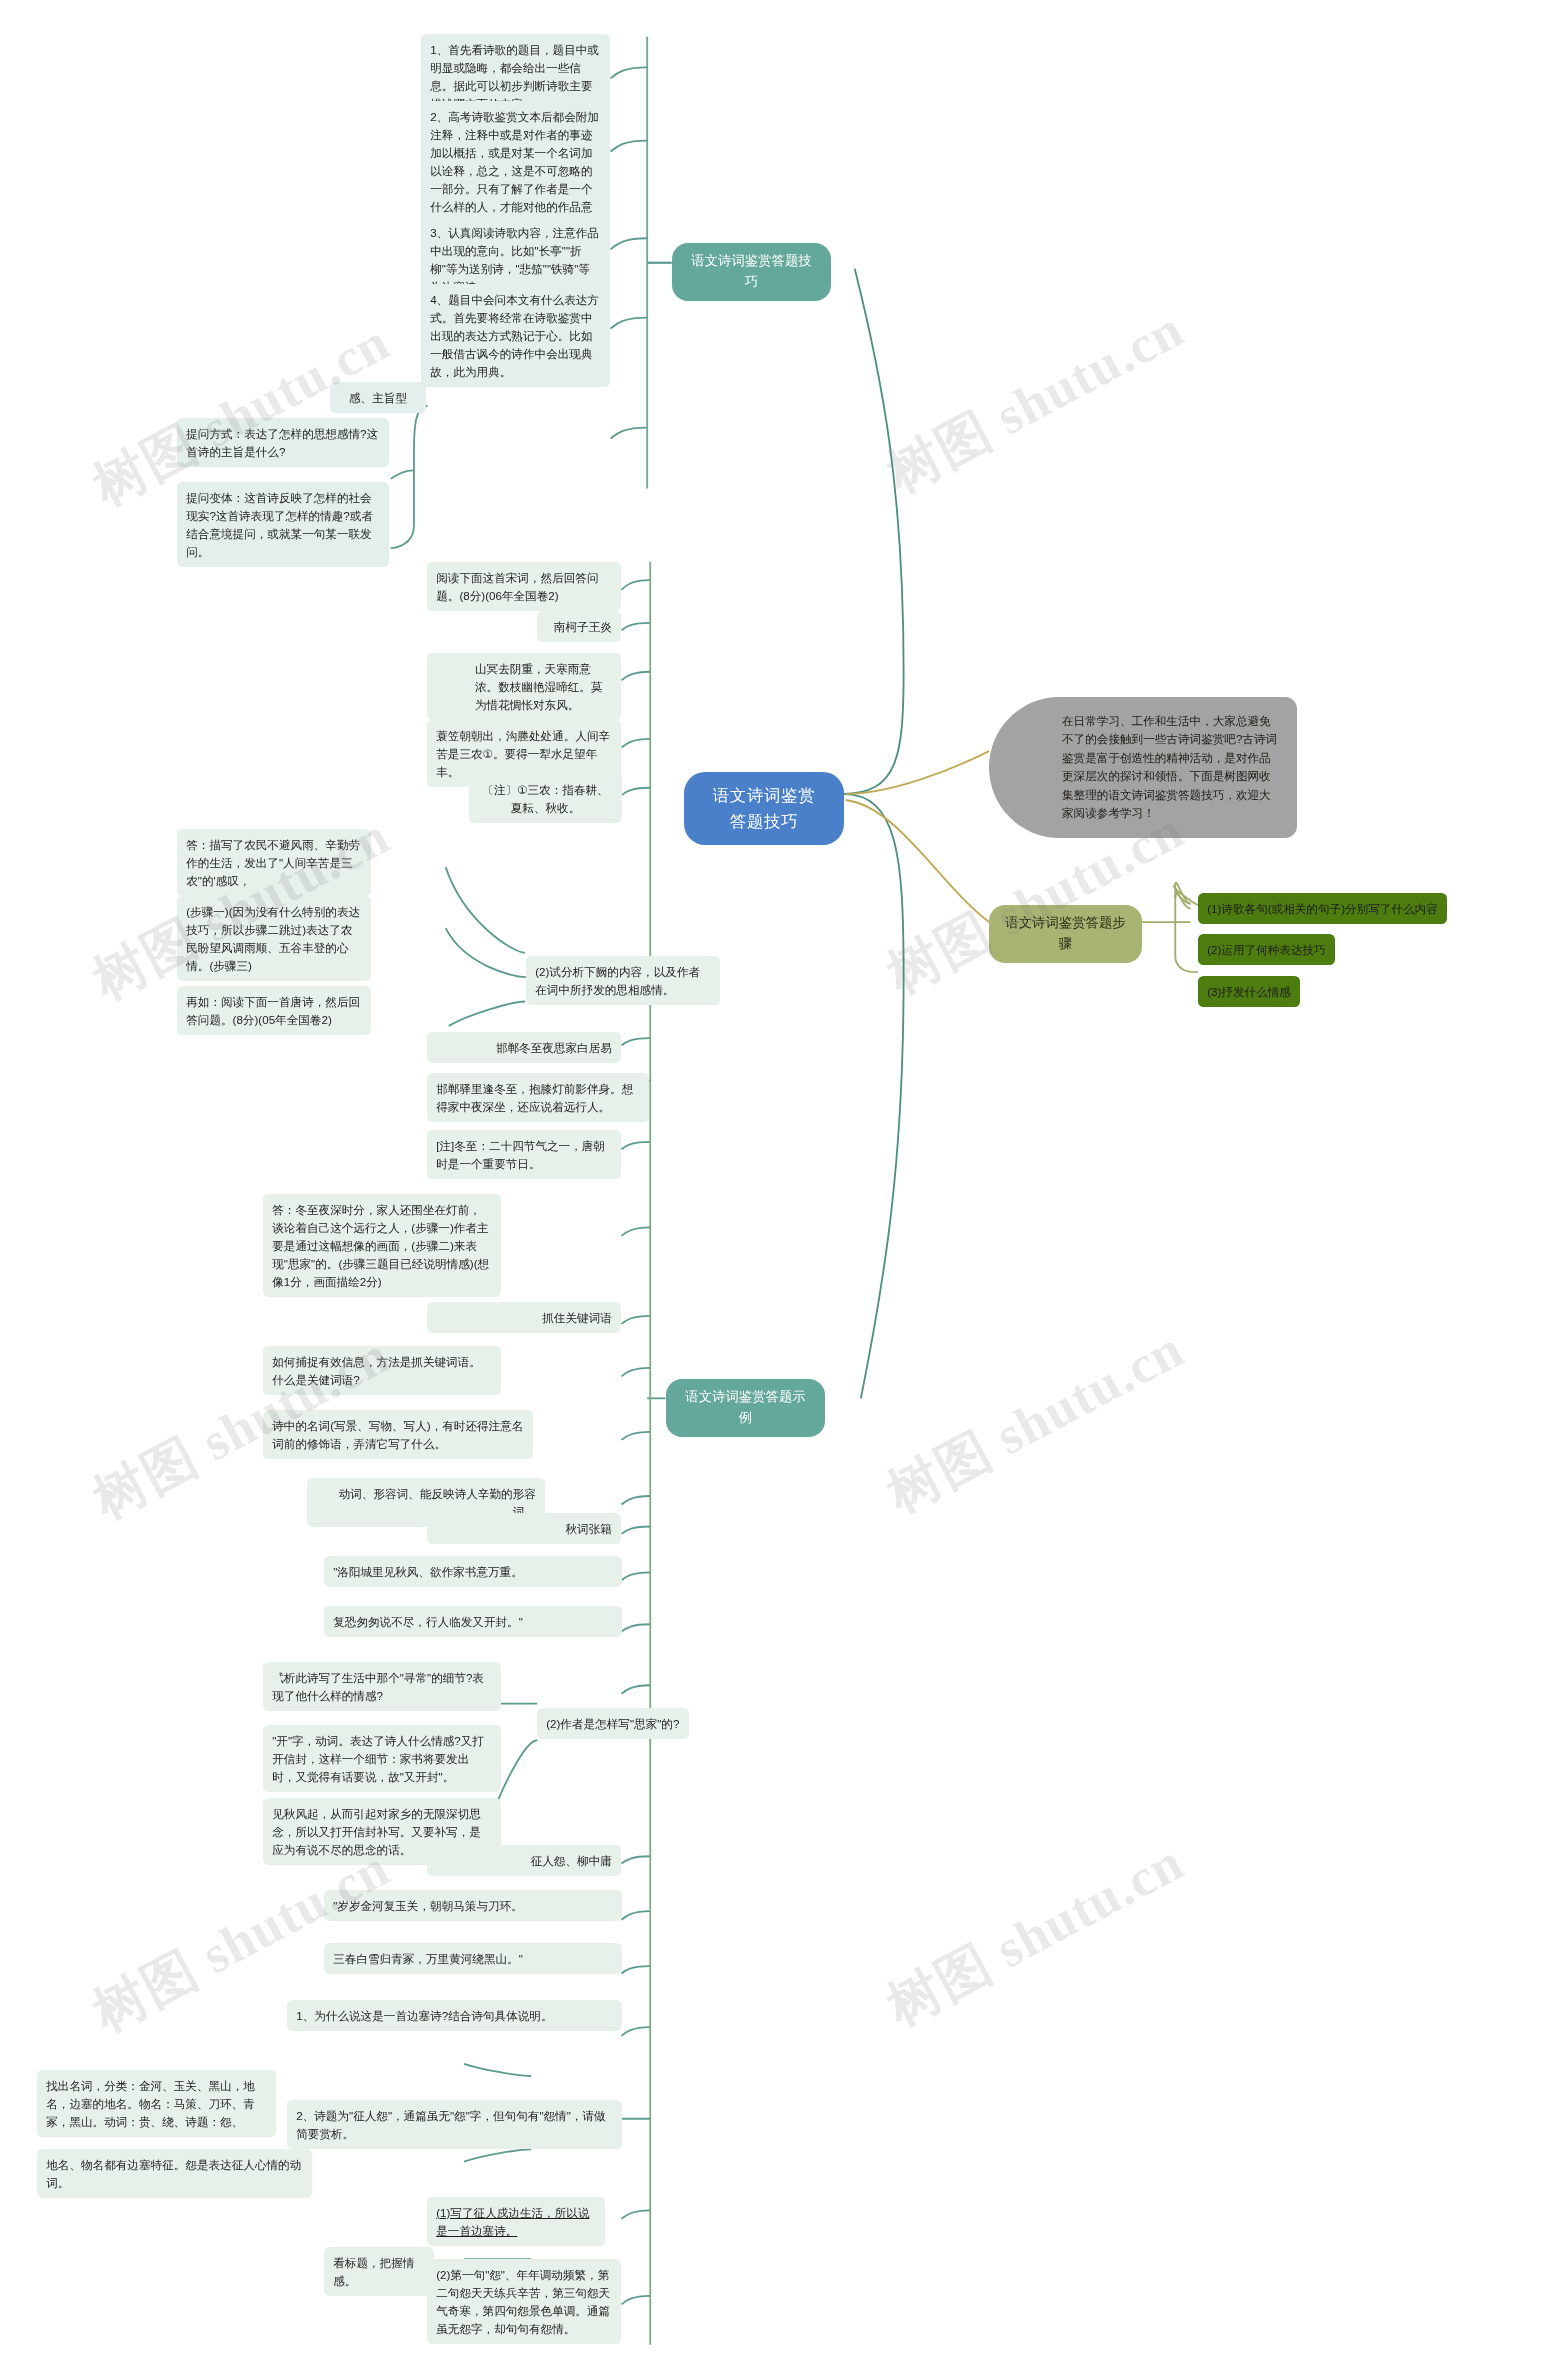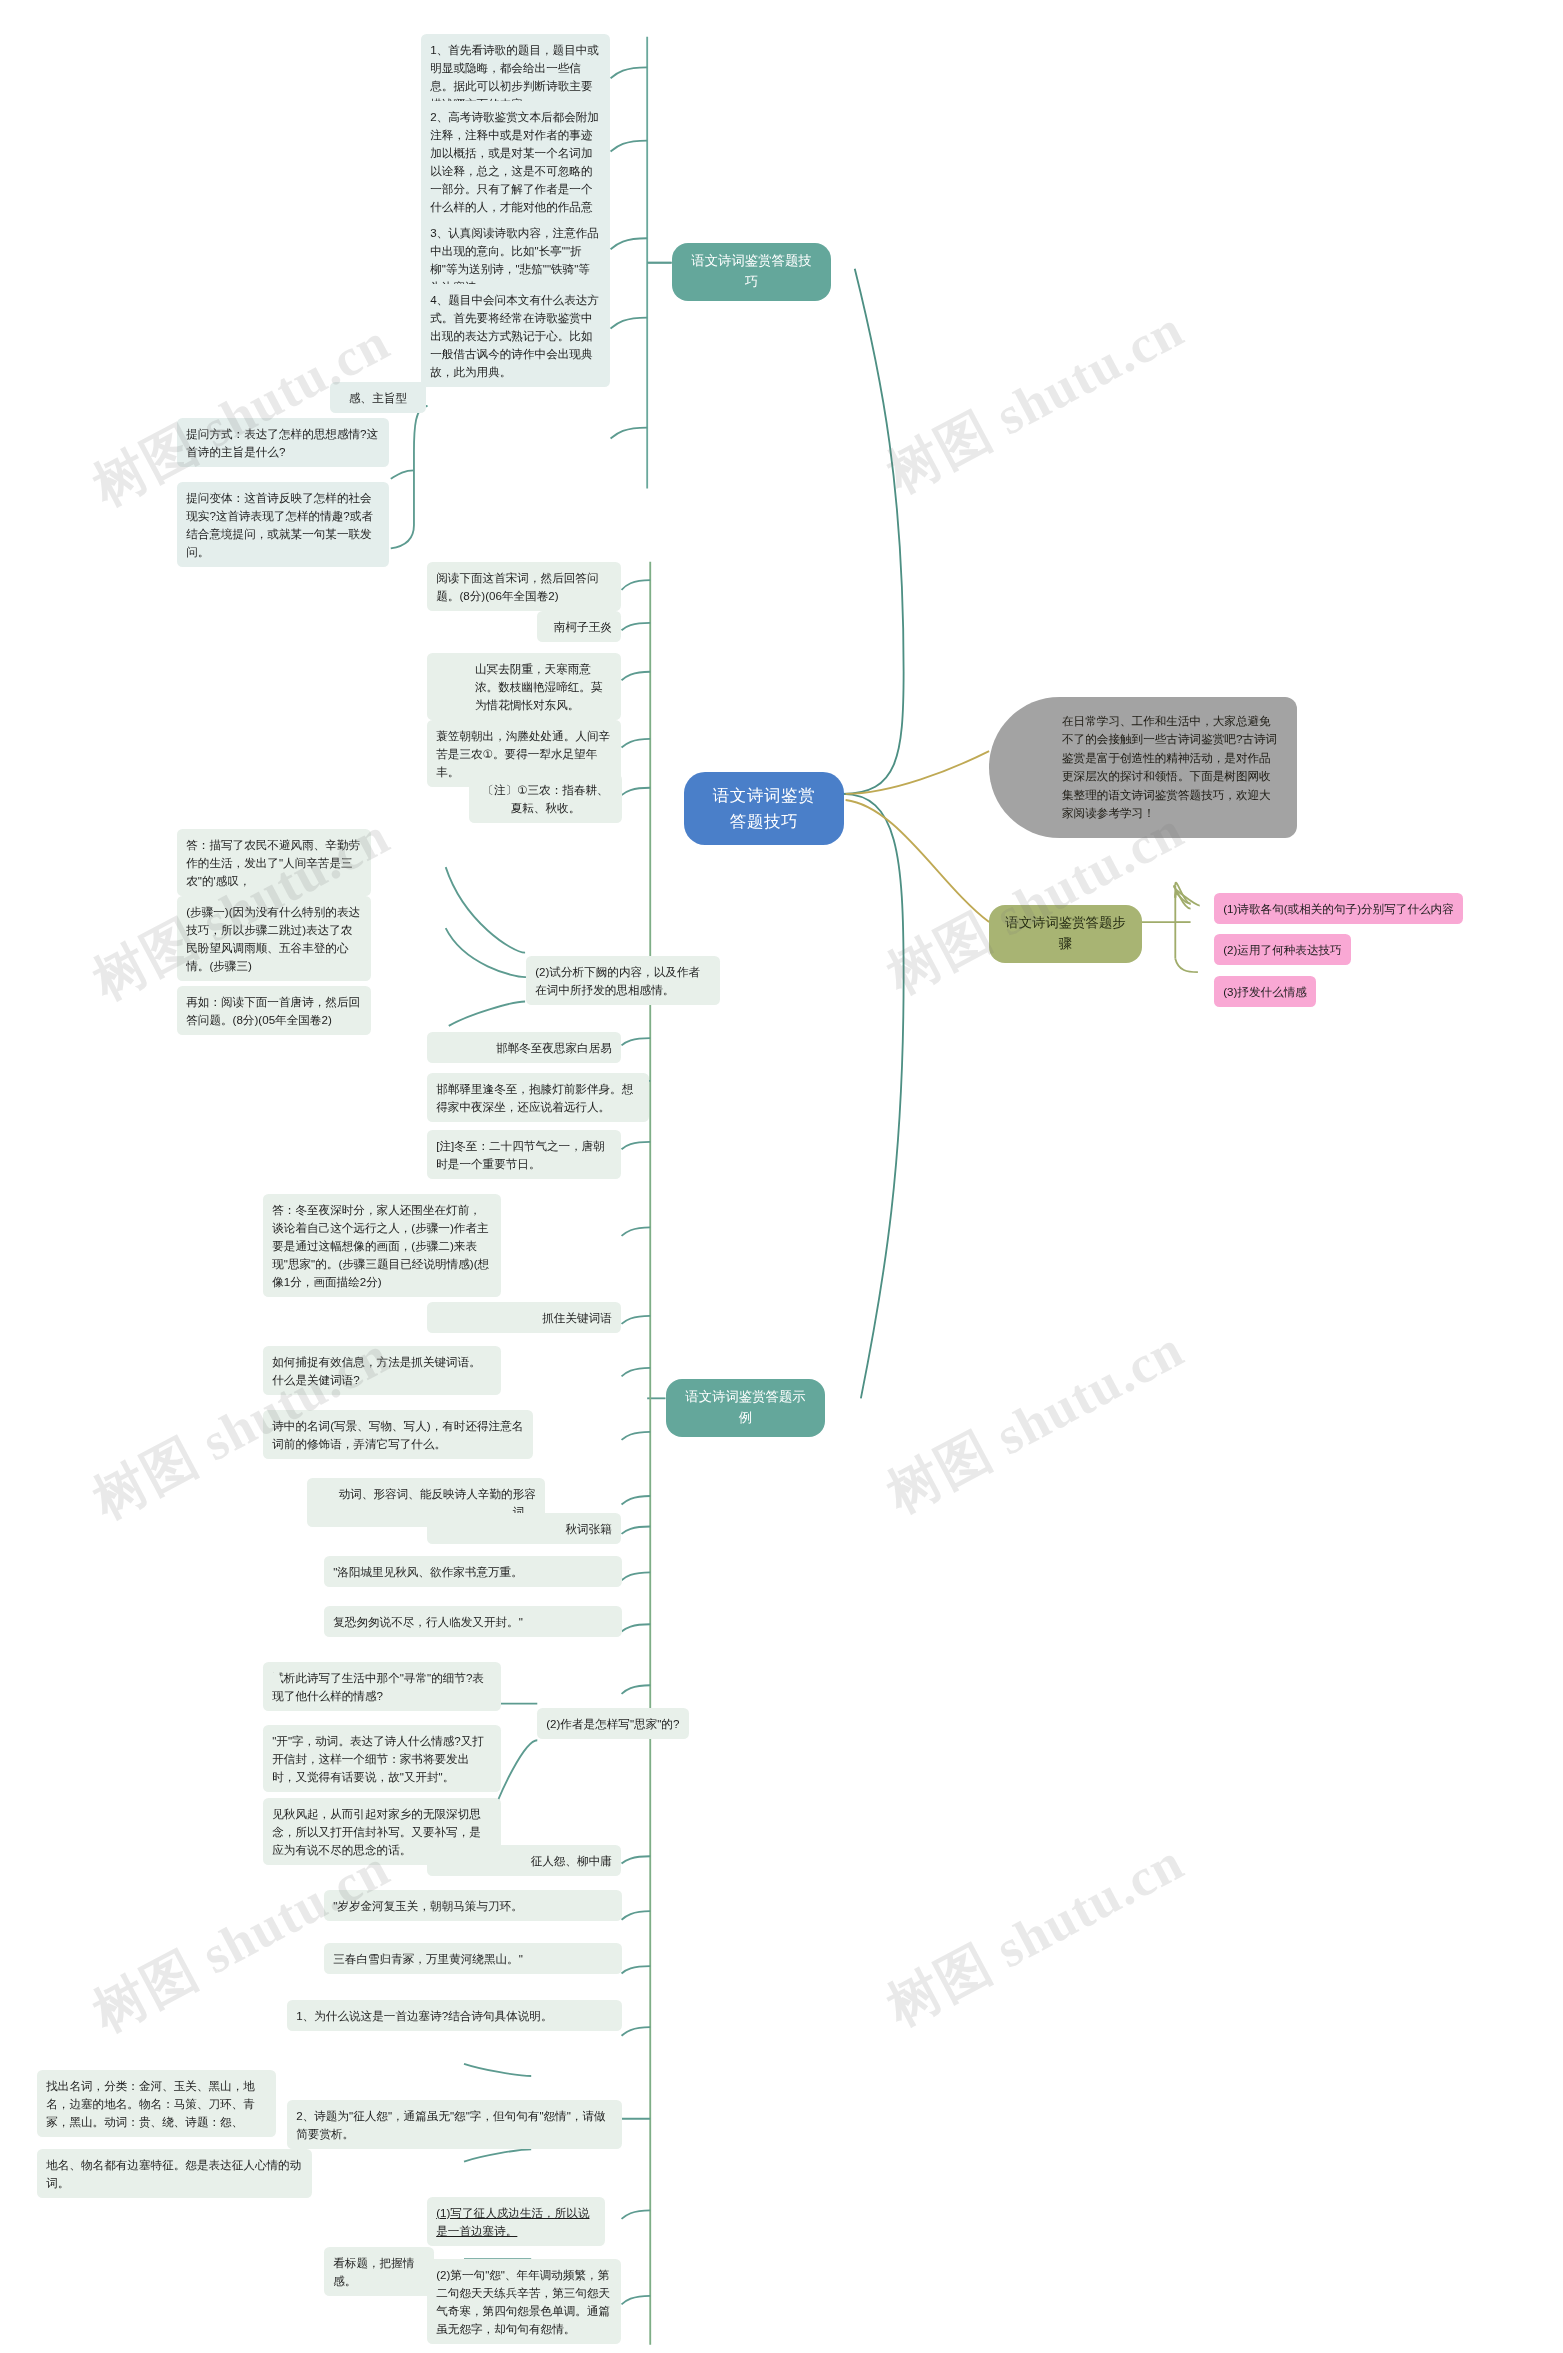--- a/index.html
+++ b/index.html
@@ -45,21 +45,21 @@
   }
   
   .leaf{
     background:#e8f0ea;
     color:#1d1d1d;
     border-radius:5.5px;
     padding:6.7px 9.2px;
     font-size:11.6px;
   }
   .leaf.teal{ background:#e4eeec; }
-  .leaf.pale{ background:#f9a8d4;margin-left:16px; }
+  .leaf.pale{ background:#4d7c0f; }
   
   .branch{
     border-radius:16px;
     padding:8px 16px;
     font-size:13.4px;
     color:#2a2a2a;
     text-align:center;
   }
   .branch.teal{ background:#64a79b; color:#ffffff; }
   .branch.olive{ background:#a8b473; color:#262c14; }

